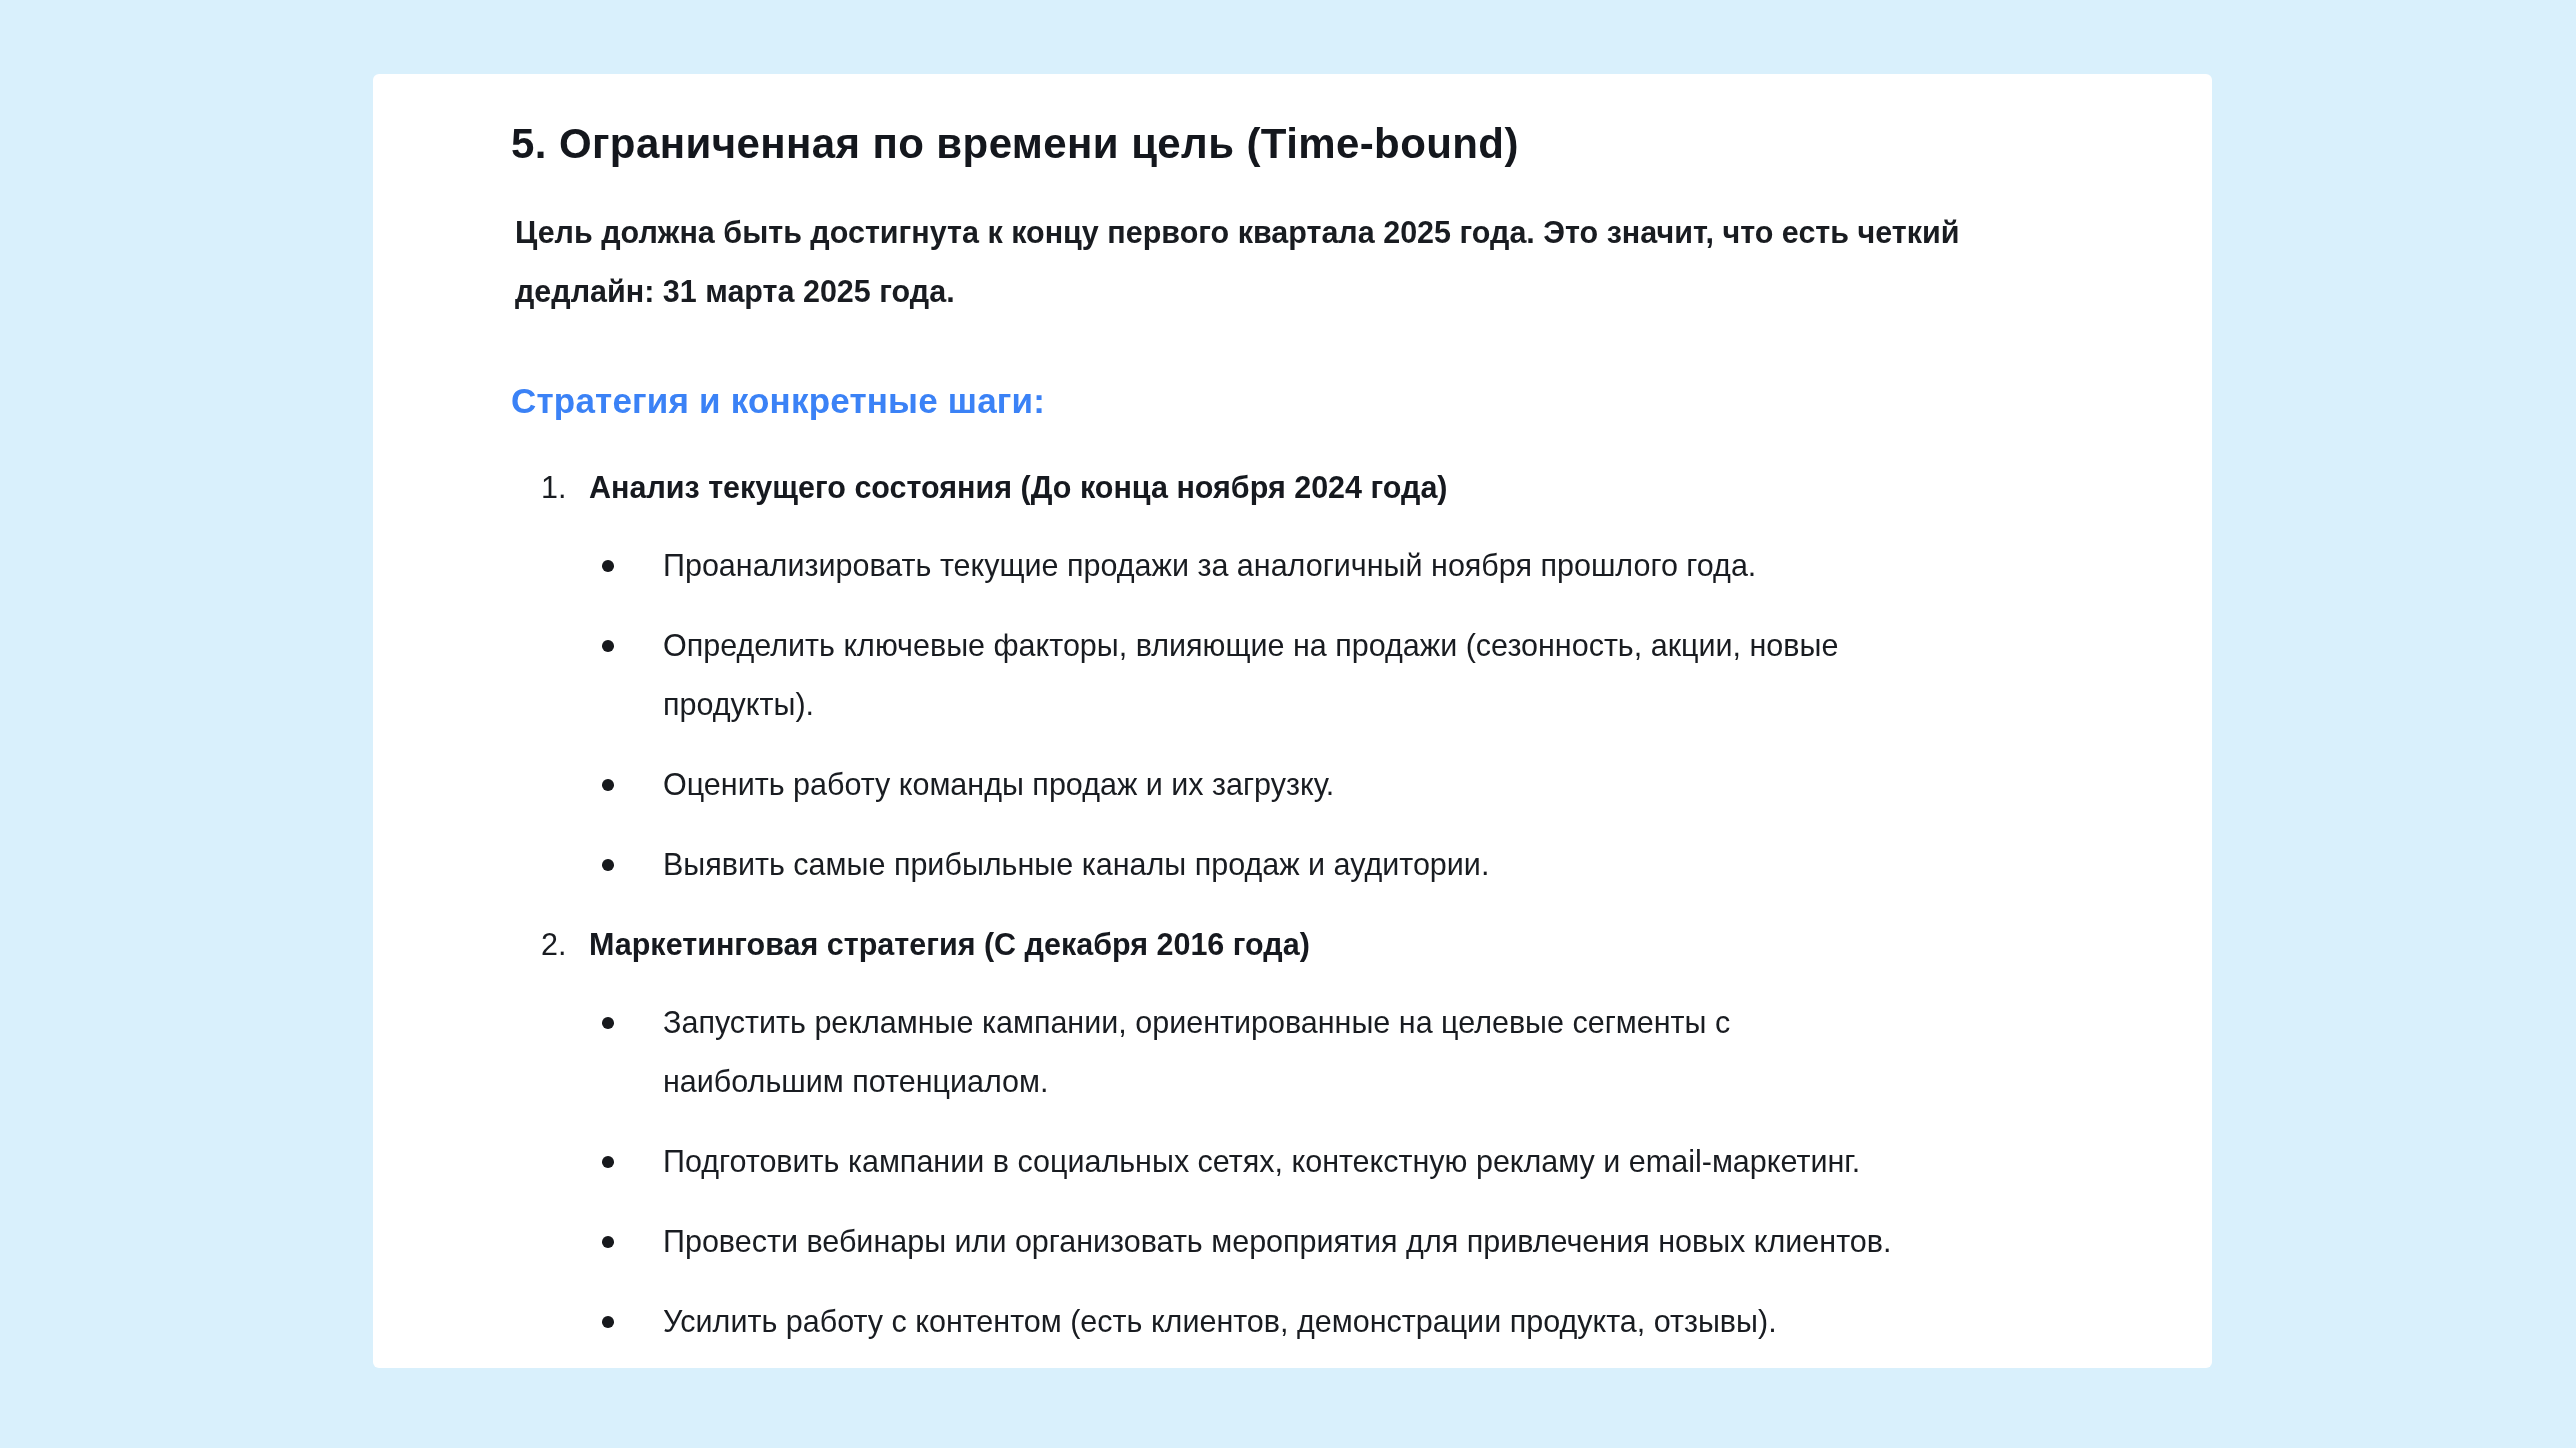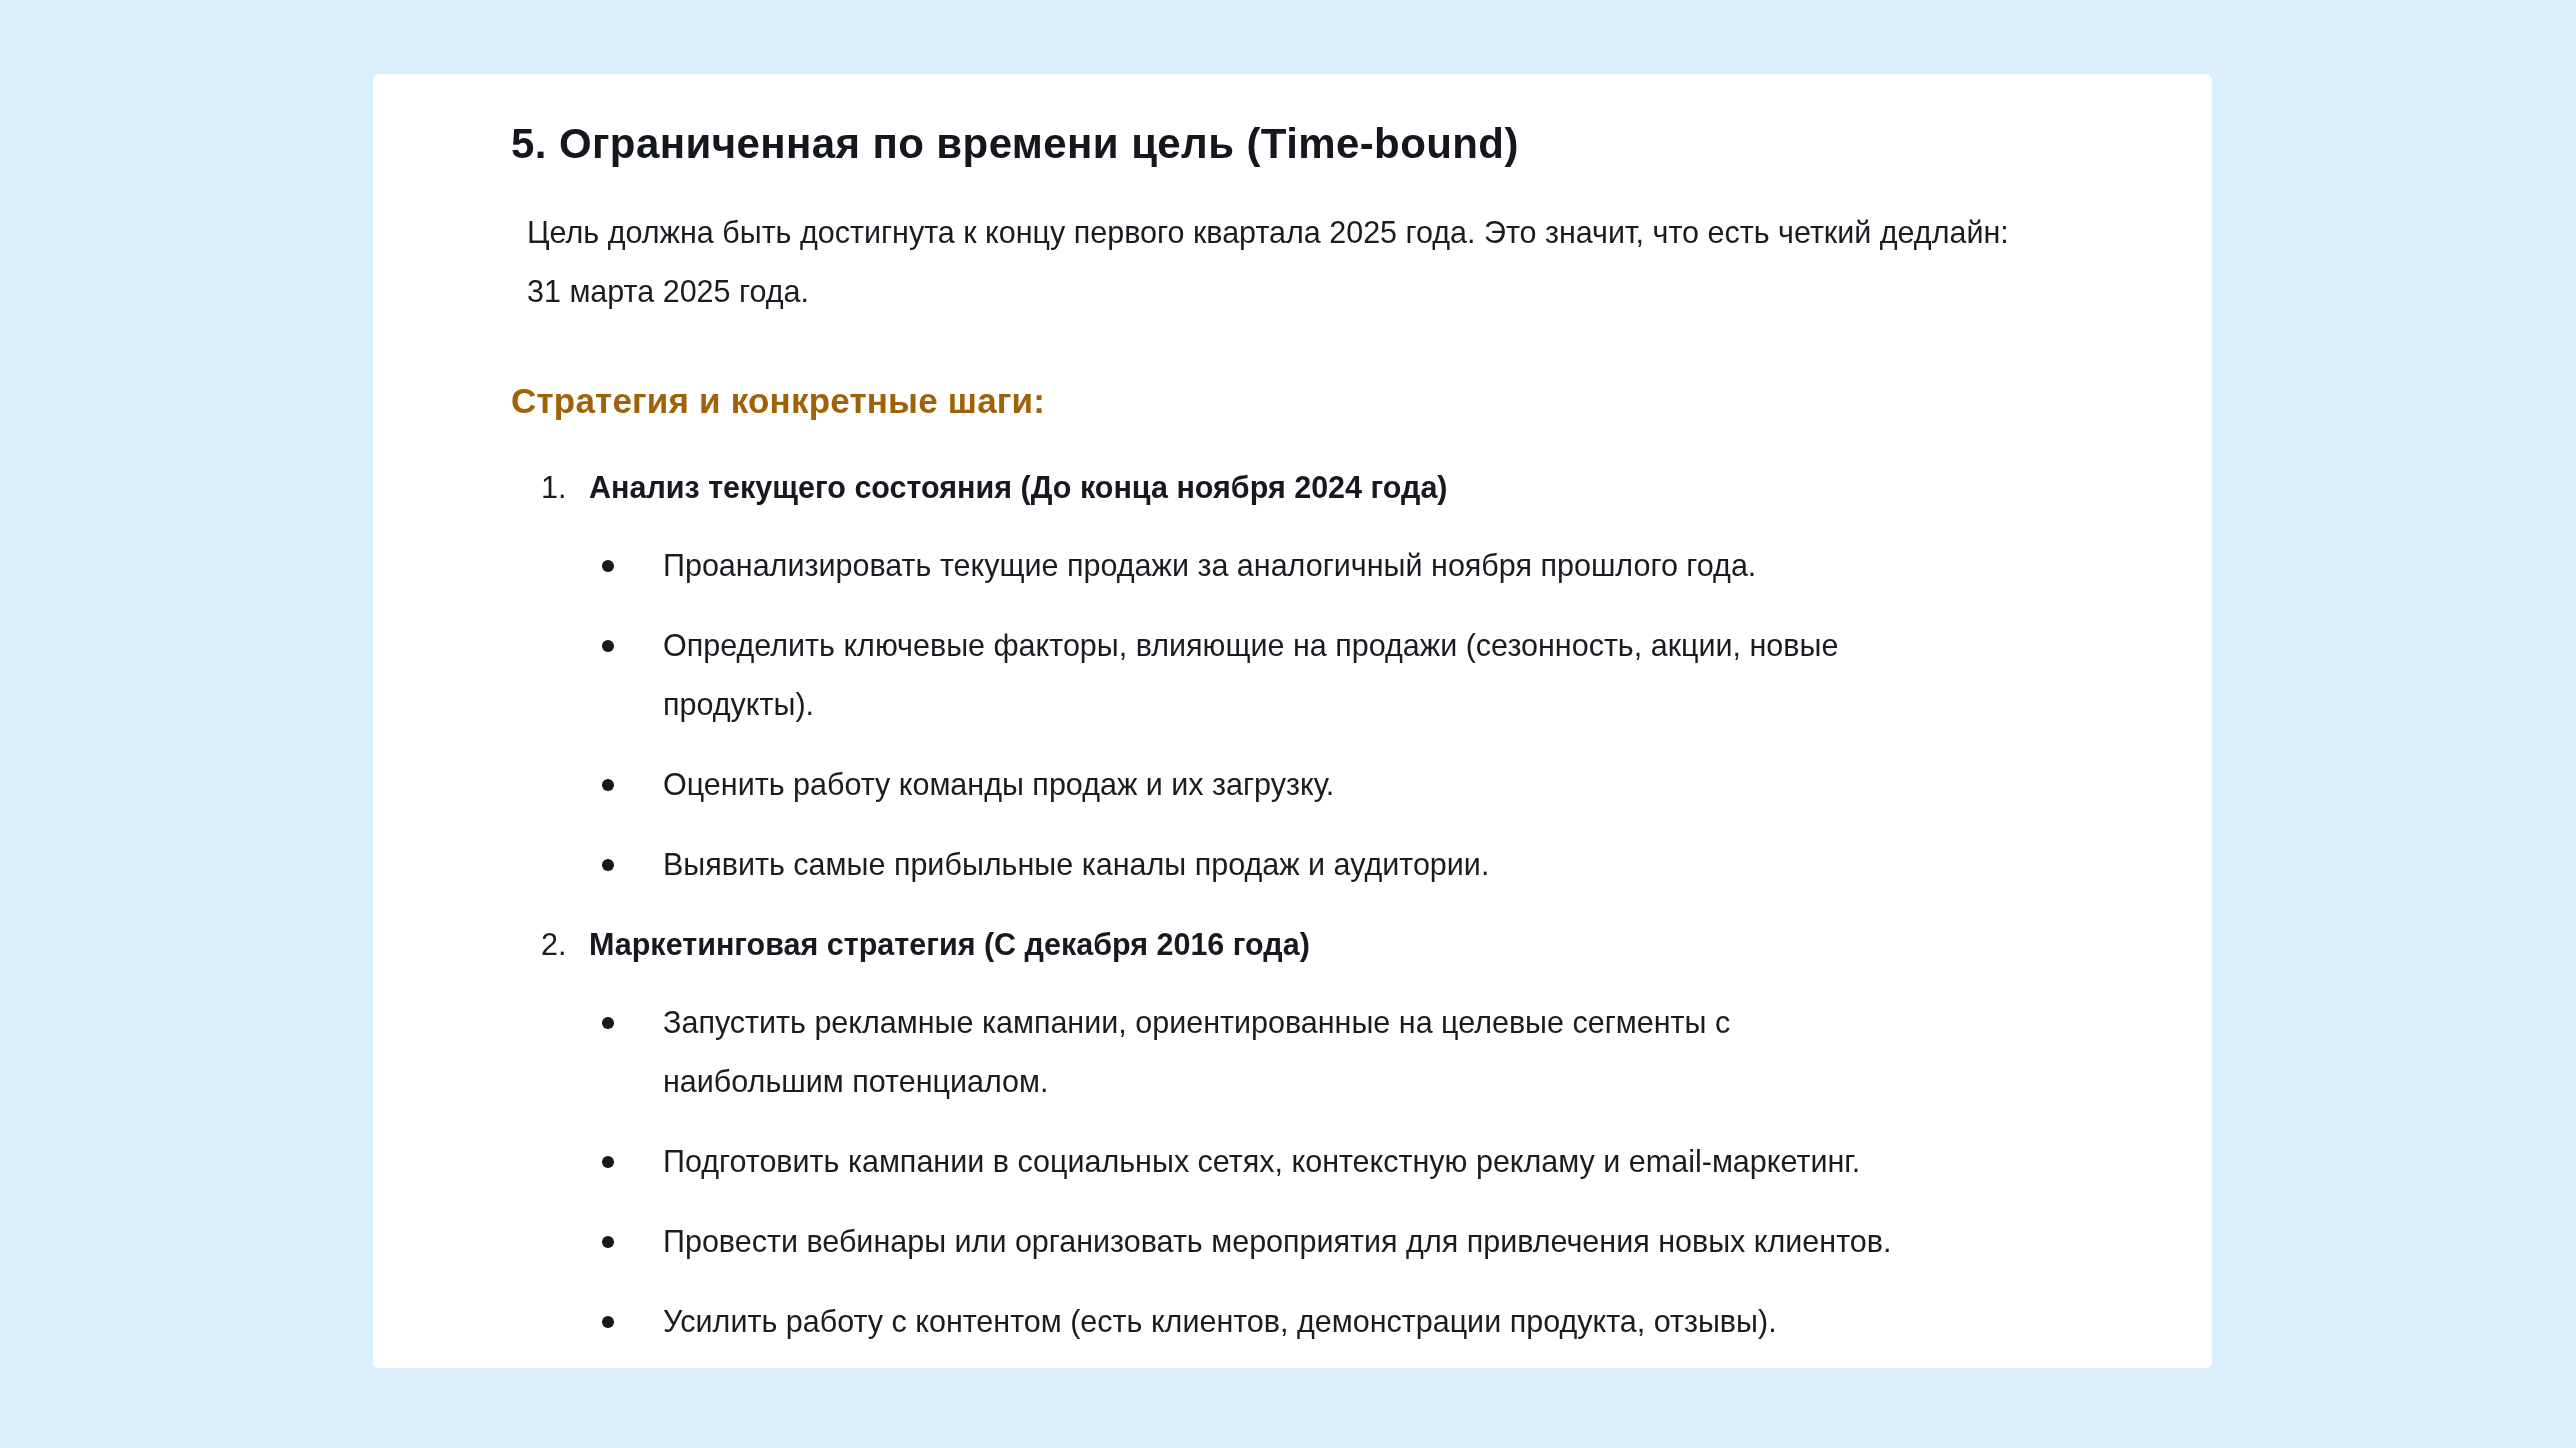--- a/index.html
+++ b/index.html
@@ -29,33 +29,33 @@
   }
   .doc-heading {
     margin: 0;
     font-size: 42px;
     line-height: 56px;
     font-weight: 700;
     color: #14171d;
     letter-spacing: 0.4px;
   }
   .intro {
-    margin: 31px 0 0 16px;
+    margin: 31px 0 0 4px;
     font-size: 30.5px;
     line-height: 59px;
-    font-weight: 400;
+    font-weight: 700;
     max-width: 1509px;
     color: #191c21;
   }
   .doc-subheading {
     margin: 56px 0 0 0;
     font-size: 35px;
     line-height: 48px;
     font-weight: 700;
-    color: #a16207;
+    color: #3b82f6;
     letter-spacing: 0.2px;
   }
   ol.steps {
     list-style: none;
     margin: 33px 0 0 0;
     padding: 0 0 0 30px;
   }
   .step { margin: 0; }
   .step + .step { margin-top: 11.7px; }
   .step-head {

